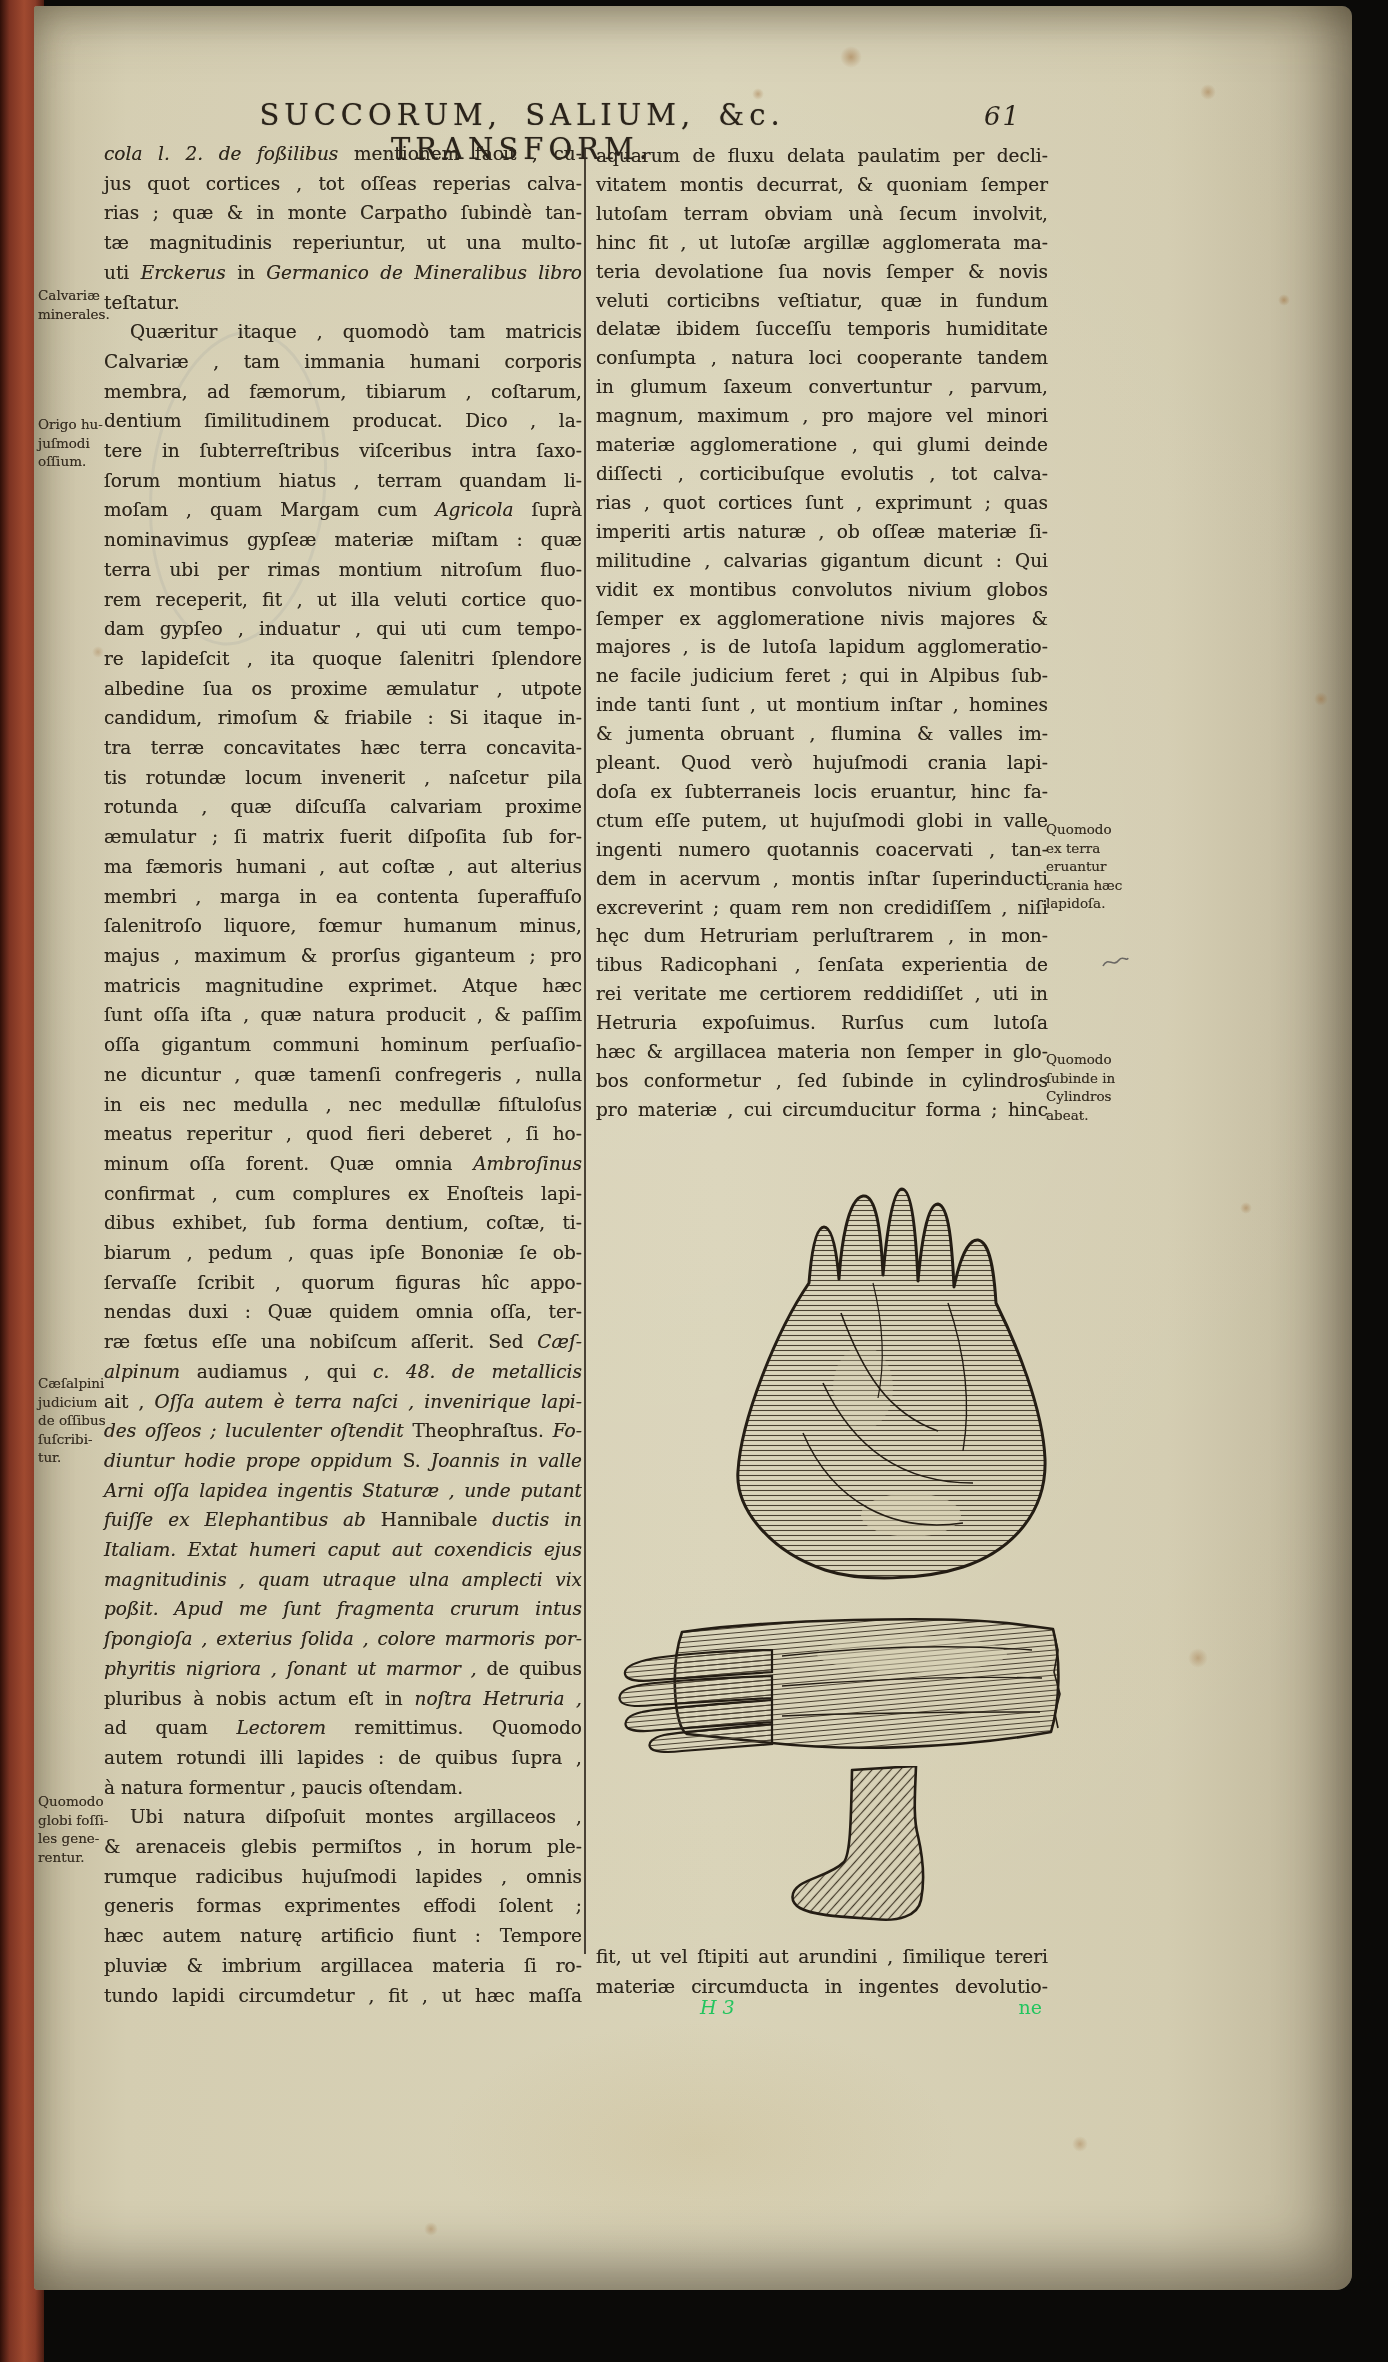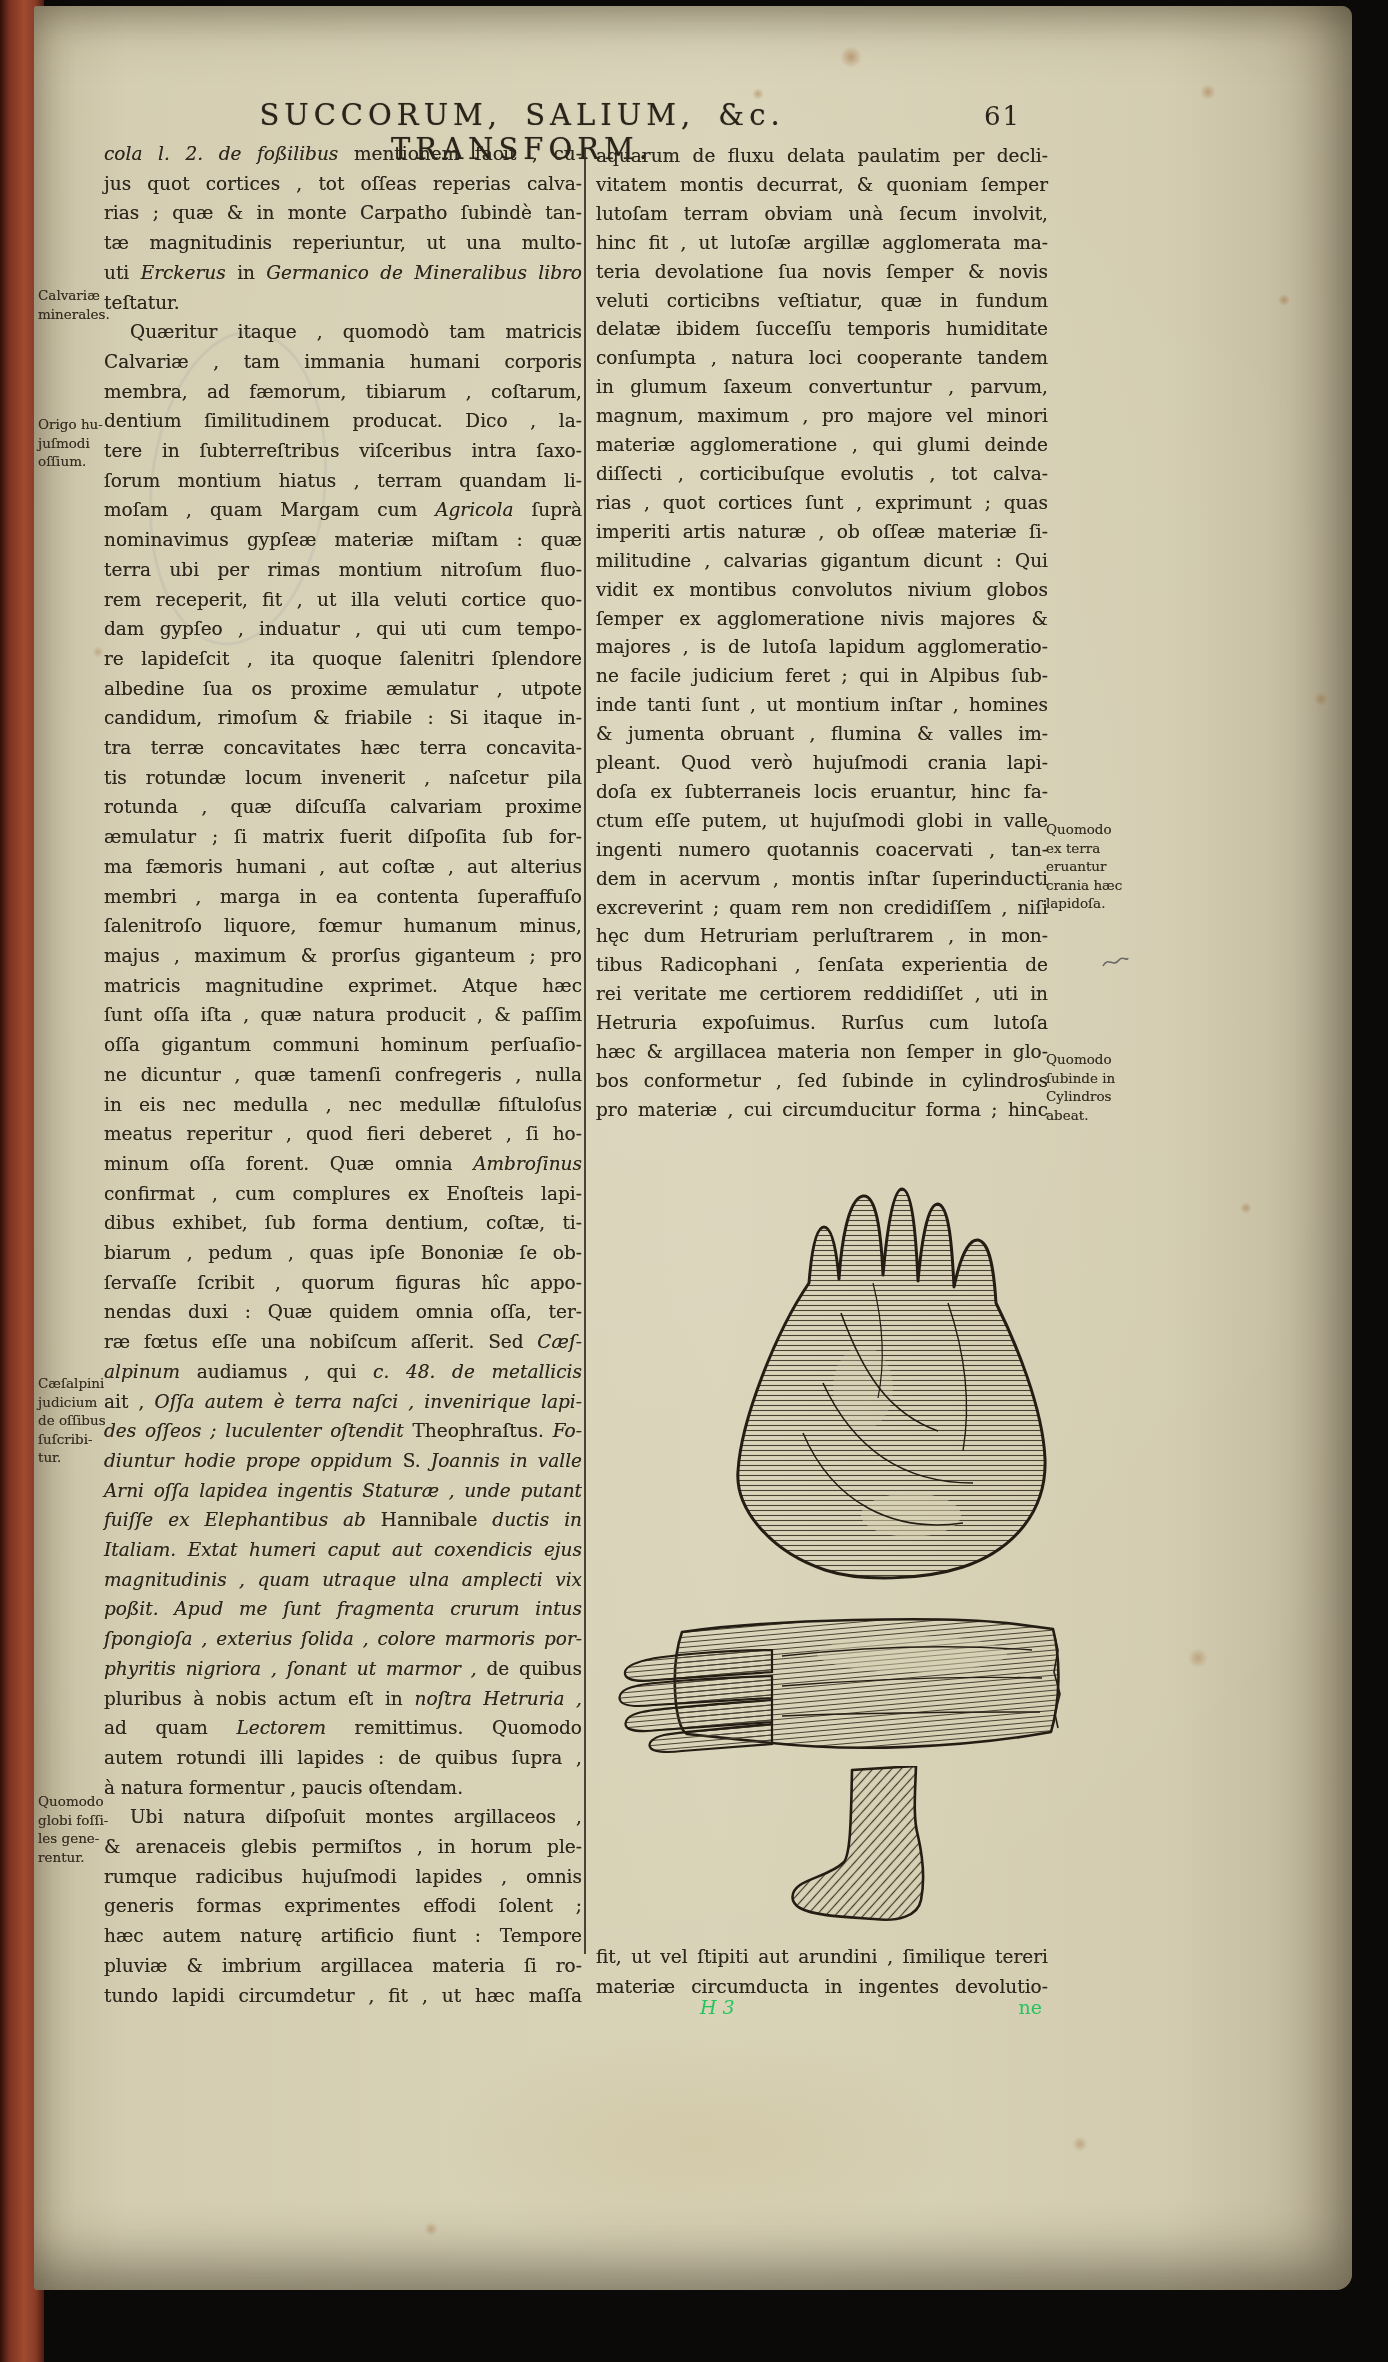--- a/index.html
+++ b/index.html
@@ -10,21 +10,21 @@
   .page{position:absolute;left:34px;top:6px;width:1318px;height:2284px;border-radius:3px 10px 16px 4px;
       background:
         radial-gradient(120% 85% at 45% 38%, rgba(255,255,255,.10), rgba(0,0,0,0) 62%),
         linear-gradient(90deg,#c6bda0 0%,#d4cdb1 7%,#d9d3b8 52%,#d3ccb0 86%,#bdb498 100%),
         #d6cfb3;
       box-shadow:inset -20px -28px 55px rgba(42,33,20,.45), inset 10px 8px 30px rgba(70,58,34,.22),
                  inset 0 60px 60px -50px rgba(70,58,34,.35);}
   .running-title{position:absolute;left:122px;top:98px;width:800px;text-align:center;
       font-size:29px;letter-spacing:5px;word-spacing:9px;color:#2a231a;
       text-shadow:0 0 1px rgba(42,35,26,.5);}
-  .page-number{position:absolute;left:984px;top:101px;font-size:26px;color:#2a231a;letter-spacing:2px;}
+  .page-number{position:absolute;left:984px;top:101px;font-size:26px;color:#2a231a;letter-spacing:2px;font-style:italic;}
   .col{position:absolute;color:#2d261c;font-size:18.5px;text-shadow:0 0 .5px rgba(45,38,28,.55);}
   .col.left{left:104px;top:139px;width:478px;}
   .col.left .tline{line-height:29.7px;}
   .col.right{left:596px;top:142px;width:452px;}
   .col.right .tline{line-height:28.9px;}
   .tline{text-align:justify;text-align-last:justify;white-space:normal;}
   .tline.noJust{text-align:left;text-align-last:left;}
   .tline.indent{text-indent:26px;}
   .divider{position:absolute;left:584px;top:148px;width:2px;height:1806px;background:#2f281e;opacity:.85;}
   .mnote{position:absolute;font-size:13.5px;line-height:18.5px;color:#352c20;

